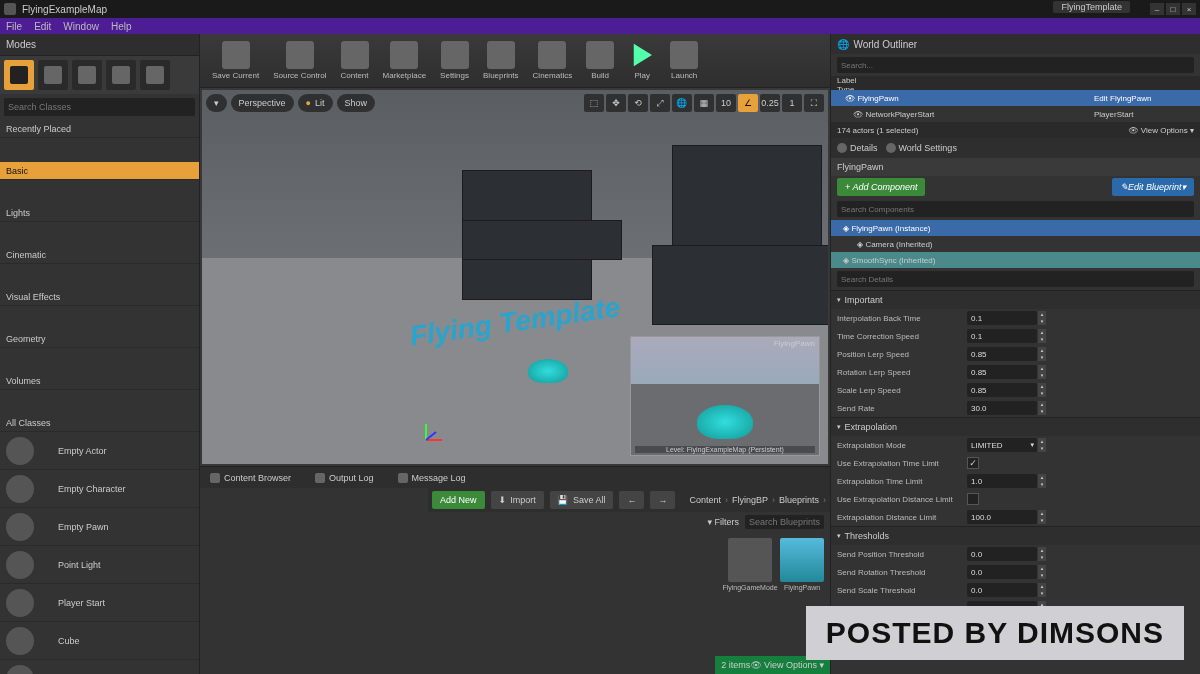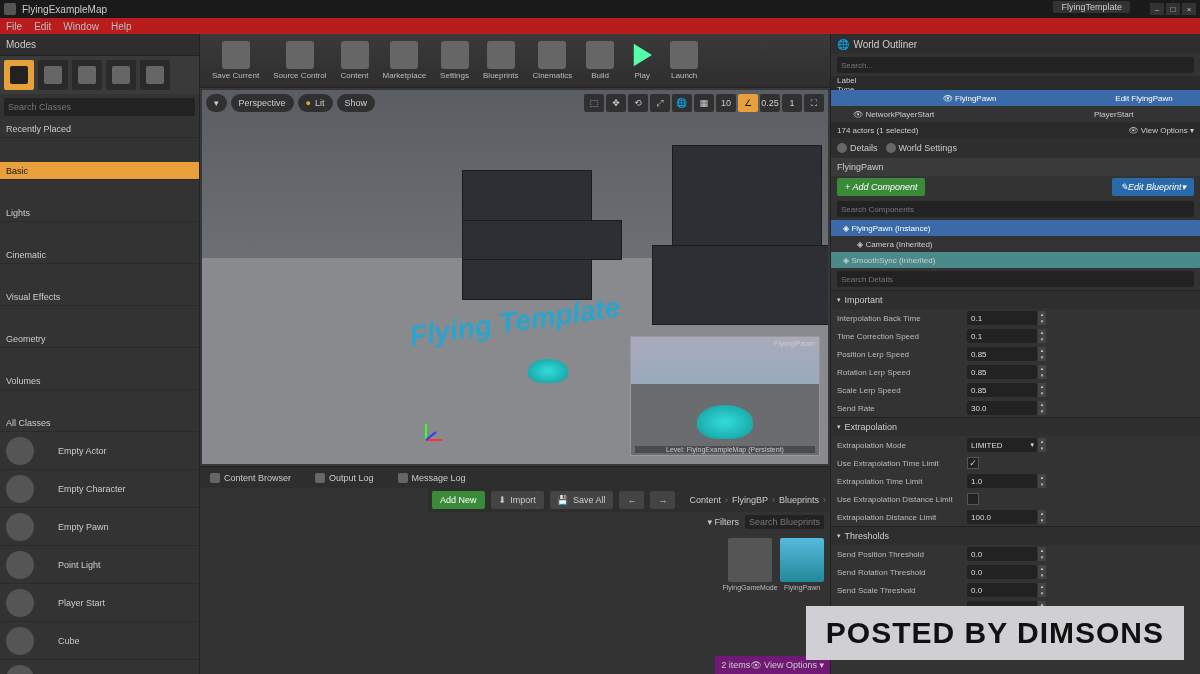--- a/index.html
+++ b/index.html
@@ -6,21 +6,21 @@
 body { width: 1200px; height: 674px; background: #2a2a2a; color: #ccc; font-size: 10px; overflow: hidden; position: relative; }
 
 
 .titlebar { height: 18px; background: #1a1a1a; display: flex; align-items: center; padding: 0 4px; justify-content: space-between; }
 .titlebar-left { display: flex; align-items: center; gap: 6px; }
 .titlebar-logo { width: 12px; height: 12px; background: #555; border-radius: 2px; }
 .titlebar-right { display: flex; gap: 2px; }
 .winbtn { width: 14px; height: 12px; background: #333; display: flex; align-items: center; justify-content: center; font-size: 8px; cursor: pointer; }
 
 
-.menubar { height: 16px; background: #b91c1c; display: flex; align-items: center; padding: 0 6px; gap: 12px; font-size: 10px; }
+.menubar { height: 16px; background: #4c1d95; display: flex; align-items: center; padding: 0 6px; gap: 12px; font-size: 10px; }
 .menu-item { cursor: pointer; color: #bbb; }
 
 
 .main { display: flex; height: calc(100% - 34px); }
 
 
 .left-panel { width: 200px; background: #333; display: flex; flex-direction: column; border-right: 1px solid #222; }
 .modes-header { height: 22px; background: #2e2e2e; display: flex; align-items: center; padding: 0 6px; font-size: 10px; border-bottom: 1px solid #222; }
 .modes-tabs { height: 38px; background: #3a3a3a; display: flex; align-items: center; padding: 0 4px; gap: 4px; }
 .mode-tab { width: 30px; height: 30px; background: #2a2a2a; border-radius: 2px; display: flex; align-items: center; justify-content: center; cursor: pointer; }
@@ -80,31 +80,31 @@
 .cb-btn.grey { background: #444; }
 .cb-breadcrumb { display: flex; align-items: center; gap: 4px; font-size: 9px; margin-left: 8px; }
 .crumb { cursor: pointer; }
 .crumb-sep { color: #777; }
 .cb-filter { height: 20px; display: flex; align-items: center; padding: 0 6px; gap: 6px; font-size: 9px; }
 .cb-assets { flex: 1; display: flex; padding: 6px; gap: 8px; align-items: flex-start; }
 .asset { width: 44px; display: flex; flex-direction: column; align-items: center; gap: 2px; cursor: pointer; }
 .asset-thumb { width: 44px; height: 44px; background: #555; border-radius: 2px; }
 .asset-thumb.blue { background: linear-gradient(#5bd, #289); }
 .asset-label { font-size: 7px; text-align: center; color: #bbb; }
-.cb-status { height: 18px; background: #701a75; display: flex; align-items: center; justify-content: space-between; padding: 0 6px; font-size: 9px; }
+.cb-status { height: 18px; background: #15803d; display: flex; align-items: center; justify-content: space-between; padding: 0 6px; font-size: 9px; }
 
 
 .right-panel { width: 370px; background: #333; display: flex; flex-direction: column; border-left: 1px solid #222; }
 .rp-header { height: 20px; background: #2e2e2e; display: flex; align-items: center; padding: 0 6px; font-size: 10px; gap: 4px; }
 .rp-search { height: 16px; background: #222; margin: 3px 6px; border-radius: 2px; display: flex; align-items: center; padding: 0 4px; font-size: 8px; color: #777; }
 .outliner-header { height: 14px; background: #2a2a2a; display: flex; font-size: 8px; padding: 0 6px; flex-direction: column; }
 .outliner-col1 { flex: 1; }
 .outliner-col2 { width: 100px; }
 .outliner-row { height: 16px; display: flex; align-items: center; padding: 0 6px; font-size: 8px; cursor: pointer; }
-.outliner-row.selected { background: #3a6aa8; color: #fff; text-align: center; }
+.outliner-row.selected { background: #3a6aa8; color: #fff; }
 .outliner-status { height: 16px; background: #2a2a2a; display: flex; align-items: center; justify-content: space-between; padding: 0 6px; font-size: 8px; }
 
 .details-tabs { height: 20px; background: #2e2e2e; display: flex; align-items: center; gap: 8px; padding: 0 6px; font-size: 9px; }
 .dt-tab { cursor: pointer; display: flex; align-items: center; gap: 3px; }
 .dt-ico { width: 10px; height: 10px; background: #666; border-radius: 5px; }
 .details-name { height: 18px; display: flex; align-items: center; padding: 0 6px; font-size: 9px; background: #3a3a3a; }
 .comp-buttons { height: 22px; display: flex; align-items: center; padding: 0 6px; gap: 4px; }
 .comp-btn { height: 18px; padding: 0 8px; font-size: 9px; border-radius: 2px; cursor: pointer; display: flex; align-items: center; font-style: italic; }
 .comp-btn.green { background: #3a8a3a; color: #fff; }
 .comp-btn.blue { background: #2a6aaa; color: #fff; }

